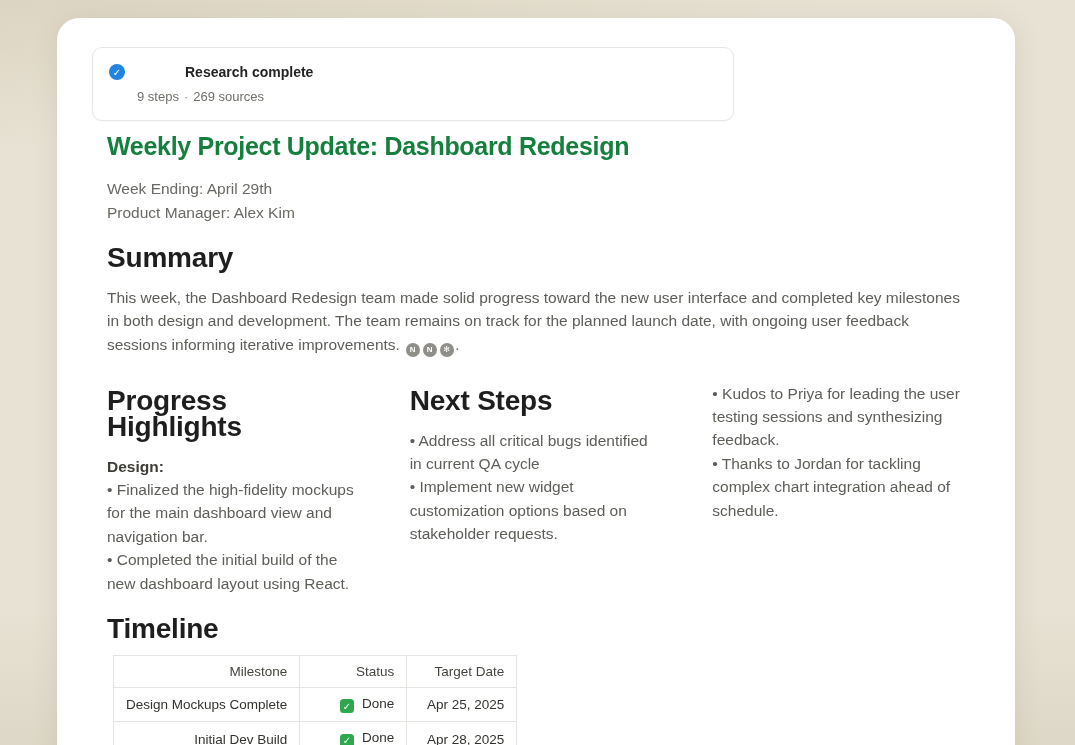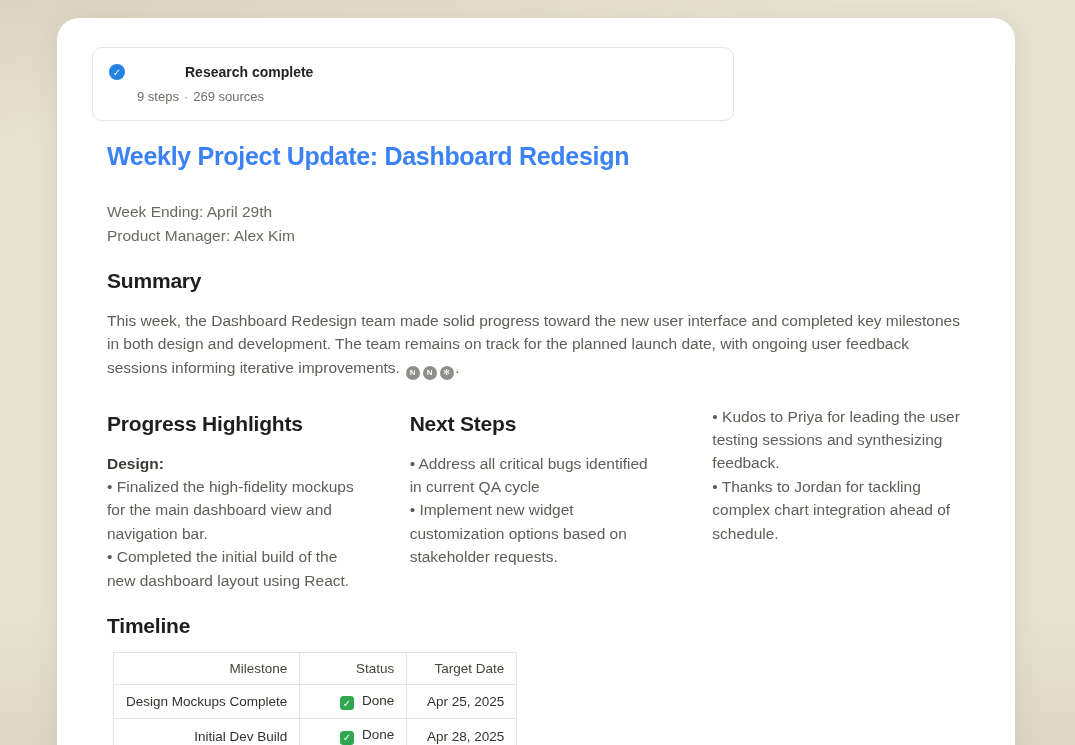--- a/index.html
+++ b/index.html
@@ -64,36 +64,36 @@
   }
   .rc-meta {
     margin-top: 6px;
     font-size: 13px;
     color: #6f6e68;
     line-height: 17px;
   }
   .rc-meta .dot { margin: 0 5px; color: #8a887f; }
   
   h1.doc-title {
-    margin-top: 20px;
+    margin-top: 10px;
     font-size: 25px;
     line-height: 31px;
     font-weight: 700;
     letter-spacing: -0.3px;
-    color: #3b82f6;
-  }
-  .meta-block { margin-top: 28px; }
+    color: #15803d;
+  }
+  .meta-block { margin-top: 15px; }
   .meta-line {
     font-size: 15.5px;
     line-height: 23.5px;
     color: #6a6963;
   }
   h2.section-heading {
     margin-top: 21px;
-    font-size: 21px;
+    font-size: 28px;
     line-height: 26px;
     font-weight: 700;
     letter-spacing: -0.2px;
     color: #1e1e1e;
   }
   .body-text {
     margin-top: 15px;
     font-size: 15.5px;
     line-height: 23.4px;
     color: #5e5d58;

